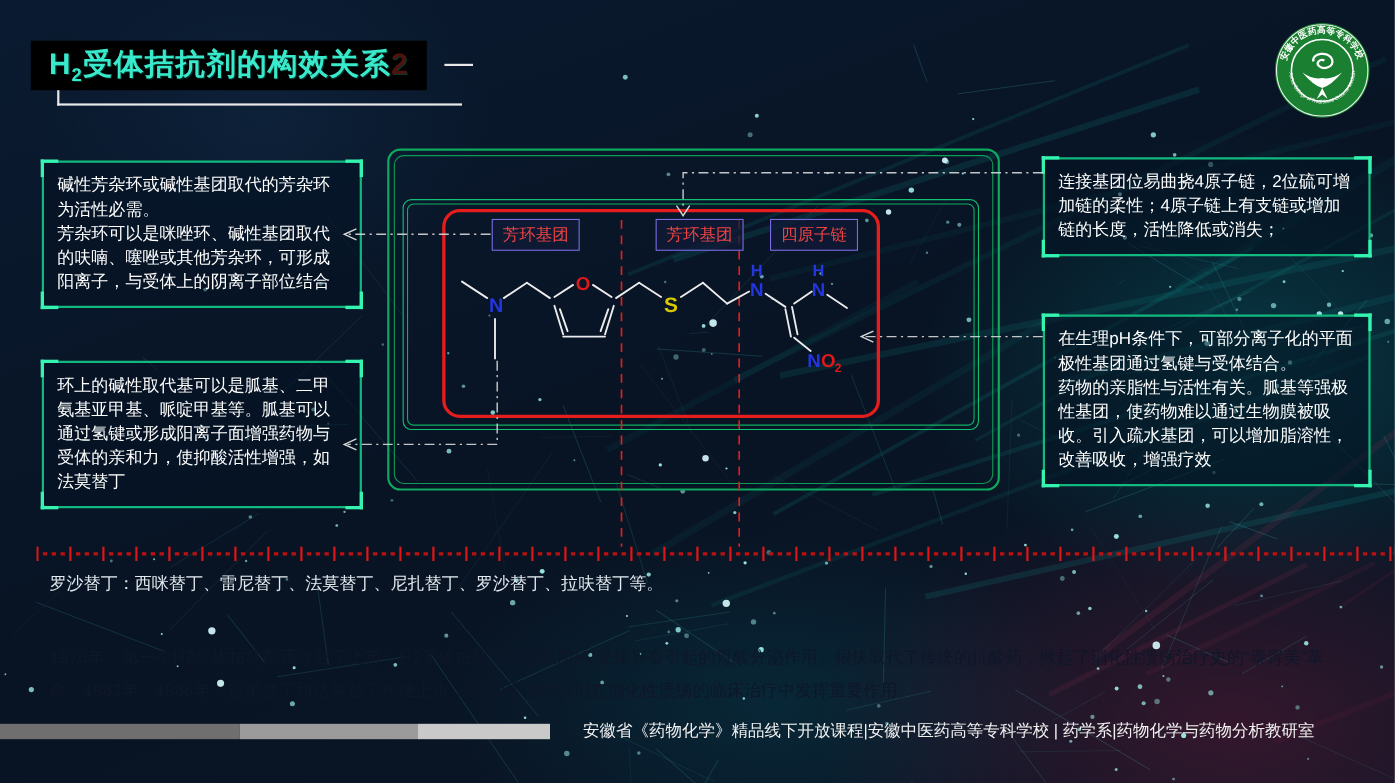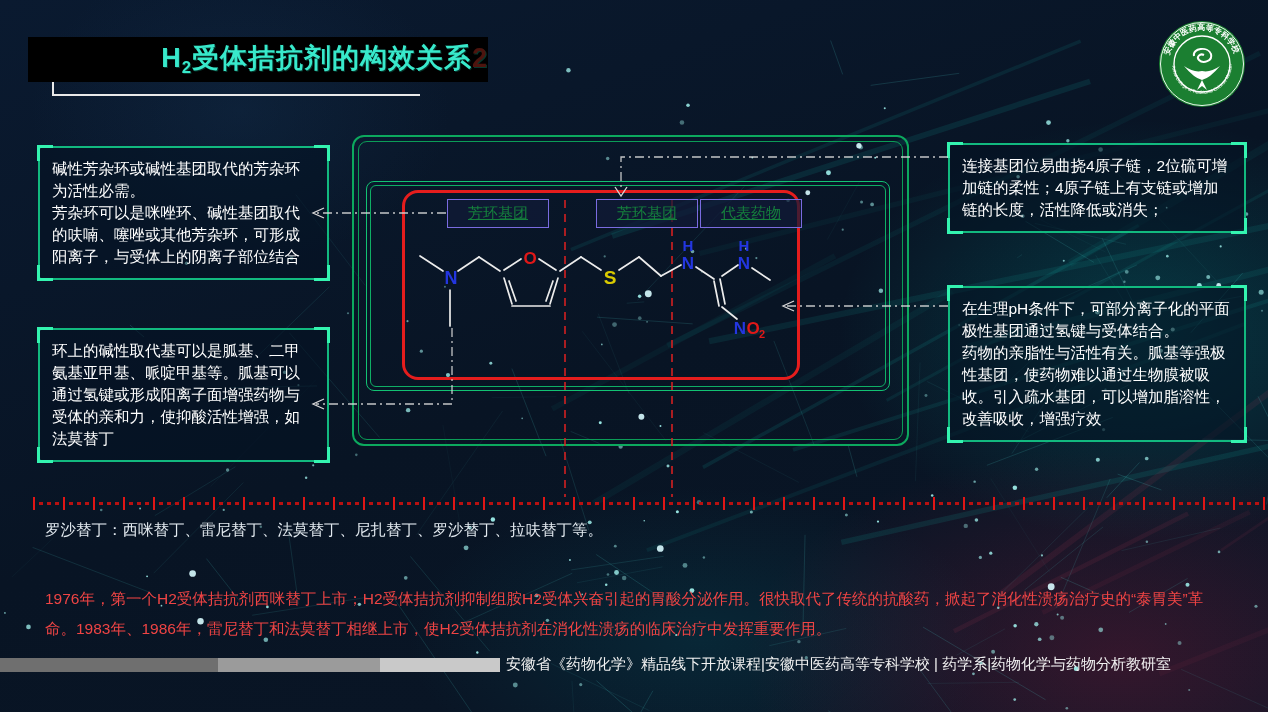--- a/index.html
+++ b/index.html
@@ -11,22 +11,22 @@
       radial-gradient(520px 300px at 1120px 660px, rgba(150,25,60,0.30), transparent 72%),
       radial-gradient(420px 220px at 700px 640px, rgba(0,150,160,0.14), transparent 70%),
       radial-gradient(300px 220px at 240px 110px, rgba(25,60,95,0.25), transparent 70%),
       linear-gradient(160deg,#0a1a30 0%,#081424 50%,#0a1626 100%);
     color:#fff;
   }
   #net,#overlay{position:absolute;left:0;top:0;pointer-events:none;}
   #net{z-index:0;}
   #overlay{z-index:5;}
   
-  .title-band{position:absolute;left:28px;top:37px;width:419px;height:45px;background:#000;
-    display:flex;align-items:center;justify-content:flex-end;z-index:4;padding-left:41px;}
+  .title-band{position:absolute;left:28px;top:37px;width:360px;height:45px;background:#000;
+    display:flex;align-items:center;justify-content:center;z-index:4;}
   .title-text{font-size:27px;font-weight:bold;color:#38e9cb;letter-spacing:1px;
     text-shadow:1px 1px 0 #06382e;white-space:nowrap;}
   .title-text sub{font-size:0.62em;}
   .title-ghost{color:#4d140e;font-weight:bold;}
   .brk{position:absolute;background:#e9e9e9;z-index:3;}
   
   .tbox{position:absolute;border:2px solid #12b97f;border-radius:3px;
     background:rgba(4,18,34,0.55);padding:10px 12px;z-index:4;}
   .tbox::before{content:"";position:absolute;inset:-3px;pointer-events:none;
     background:
@@ -41,36 +41,36 @@
     background-repeat:no-repeat;}
   .tbox-text{font-size:15.5px;line-height:22px;color:#fff;white-space:pre-line;}
   
   .frame{position:absolute;z-index:2;}
   .frame-outer{left:352px;top:135px;width:553px;height:307px;border:2px solid #0ca95e;border-radius:12px;}
   .frame-outer::after{content:"";position:absolute;inset:4px;border:1px solid #0b9d57;border-radius:9px;}
   .frame-mid{left:366px;top:181px;width:522px;height:208px;border:1.5px solid #12c273;border-radius:8px;}
   .frame-mid::after{content:"";position:absolute;inset:3px;border:1px solid #0fae65;border-radius:6px;}
   .frame-red{left:402px;top:190px;width:392px;height:184px;border:3px solid #e51d1d;border-radius:16px;z-index:3;}
   .glabel{position:absolute;z-index:6;border:1.5px solid #7a6be0;background:rgba(16,26,56,0.72);
-    color:#15803d;font-size:15px;padding:4px 20px;white-space:nowrap;text-decoration:underline;}
+    color:#ef4444;font-size:15px;padding:4px 9px;white-space:nowrap;}
   
   #ruler{position:absolute;left:33px;top:496px;right:2px;height:14px;display:flex;
     align-items:center;gap:4px;overflow:hidden;z-index:4;}
   #ruler .tk{width:2px;height:13px;background:#e01616;flex:none;}
   #ruler .td{width:4px;height:3px;background:#b81111;flex:none;}
   
   .rep-line{position:absolute;left:45px;top:520px;width:980px;font-size:15.5px;color:#e3eaf0;z-index:4;}
   .history{position:absolute;left:45px;top:584px;width:1188px;font-size:15.5px;line-height:30px;
-    color:#ef4444;z-index:4;}
+    color:#0f172a;z-index:4;}
   
   .fbar{position:absolute;top:658px;height:14px;z-index:4;}
   .fb1{left:0;width:218px;background:#6f6f6f;}
   .fb2{left:218px;width:162px;background:#9b9b9b;}
   .fb3{left:380px;width:120px;background:#c9c9c9;}
-  .footer-text{position:absolute;left:506px;top:655px;font-size:15px;color:#f2f2f2;
+  .footer-text{position:absolute;left:530px;top:655px;font-size:15px;color:#f2f2f2;
     white-space:nowrap;z-index:4;}
   
   .logo{position:absolute;left:1158px;top:20px;width:88px;height:88px;z-index:4;}
 </style>
 </head>
 <body>
 
 <svg id="net" width="1268" height="712">
     <line x1="886.6181010752916" y1="400.35041241906583" x2="1396.2283759607471" y2="120.7194906120638" stroke="#16d8c8" stroke-width="3.0488833924755454" opacity="0.07686147795291617"></line>
     <line x1="703.0076768249273" y1="467.4029684951529" x2="1138.7240133655716" y2="225.47925363444872" stroke="#16d8c8" stroke-width="3.4995424053631723" opacity="0.10174411834450439"></line>
@@ -400,21 +400,21 @@
   <div class="tbox-text">在生理pH条件下，可部分离子化的平面极性基团通过氢键与受体结合。
 药物的亲脂性与活性有关。胍基等强极性基团，使药物难以通过生物膜被吸收。引入疏水基团，可以增加脂溶性，改善吸收，增强疗效</div>
 </div>
 
 <div class="frame frame-outer"></div>
 <div class="frame frame-mid"></div>
 <div class="frame frame-red"></div>
 
 <div class="glabel" style="left:447px;top:199px;"><span>芳环基团</span></div>
 <div class="glabel" style="left:596px;top:199px;"><span>芳环基团</span></div>
-<div class="glabel" style="left:700px;top:199px;"><span>代表药物</span></div>
+<div class="glabel" style="left:700px;top:199px;"><span>四原子链</span></div>
 
 <svg id="overlay" width="1268" height="712">
 
   <g stroke="#e02020" stroke-width="1.5" stroke-dasharray="8 6">
     <line x1="565" y1="200" x2="565" y2="497"></line>
     <line x1="672" y1="200" x2="672" y2="497"></line>
   </g>
 
   <g stroke="#d8d8d8" stroke-width="1.3" fill="none" stroke-dasharray="9 4 2 4" opacity="0.9">
     <path d="M 948,157 H 621 V 190"></path>

